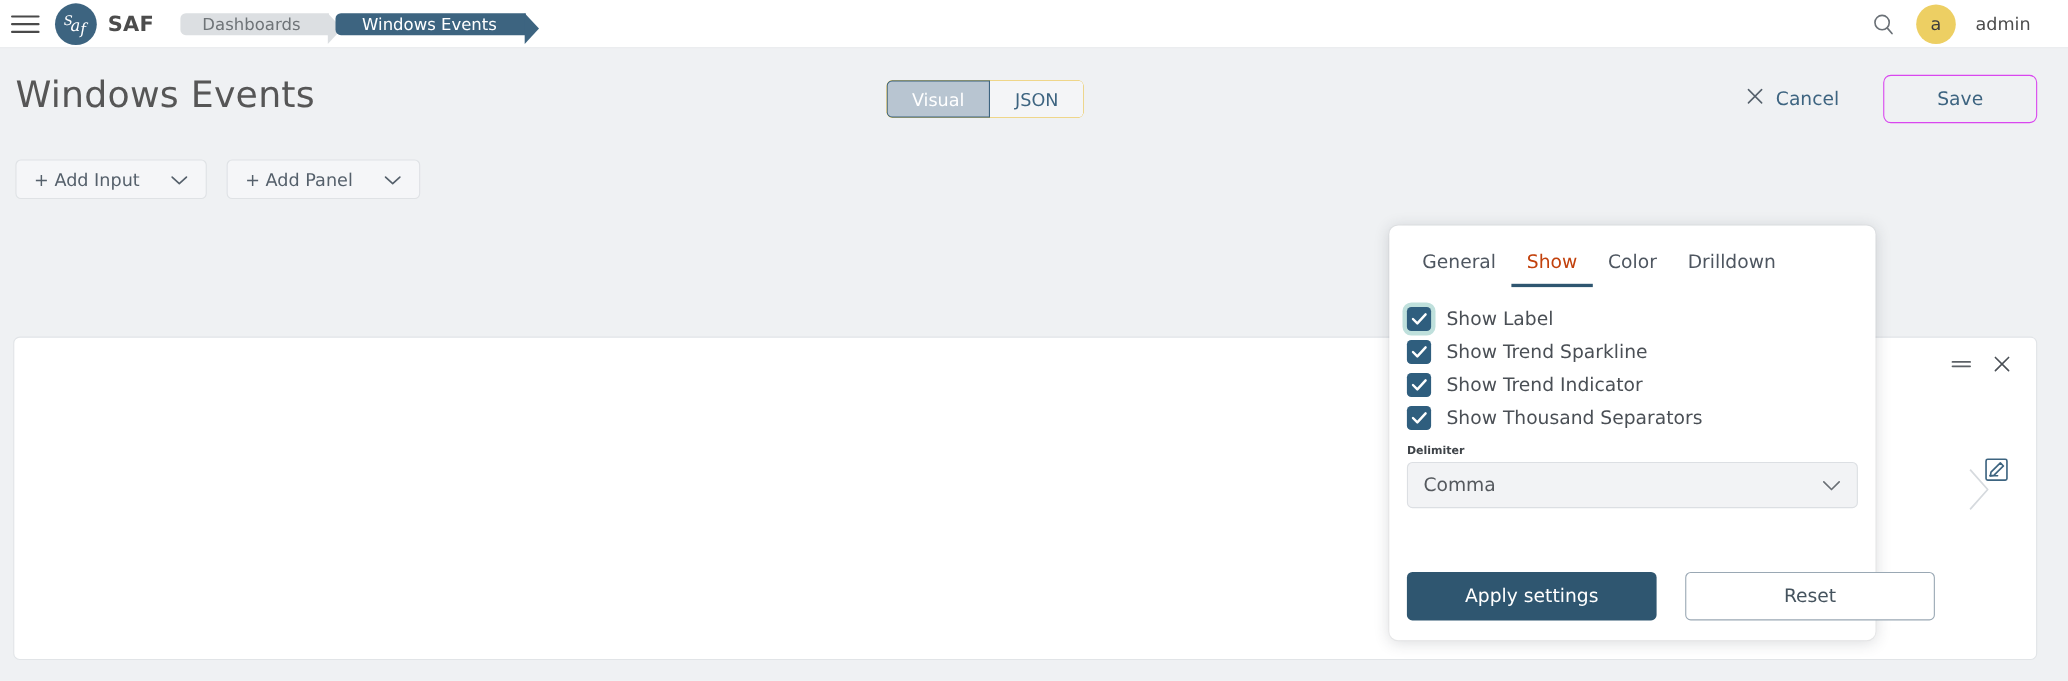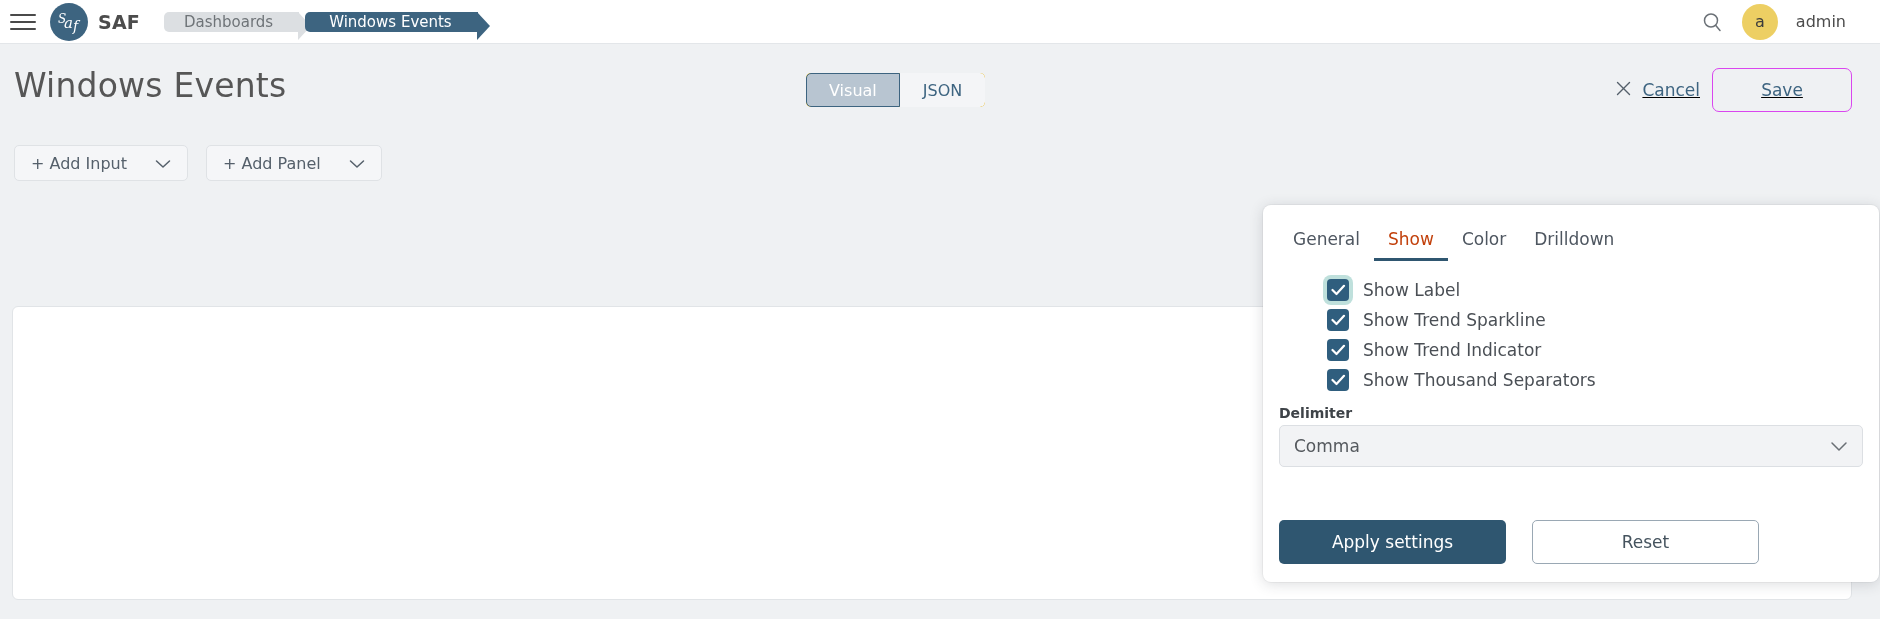--- a/index.html
+++ b/index.html
@@ -93,21 +93,21 @@
   .seg-btn.on {
     background: #b8c5d1; color: #ffffff; border: 1px solid #3d6480;
     border-radius: 5px 0 0 5px;
   }
   .seg-btn.off {
     background: #f4f5f7; color: #3d6480; border-radius: 0 5px 5px 0;
   }
 
   .header-actions {
     position: absolute; right: 28px; top: 68px;
-    display: flex; align-items: center; gap: 8px; text-decoration: underline;
+    display: flex; align-items: center; gap: 36px;
   }
   .cancel-btn {
     display: flex; align-items: center; gap: 10px;
     font-size: 17px; color: #3d6480; cursor: pointer;
     background: none; border: none; padding: 6px 4px;
     font-family: inherit;
   }
   .save-btn {
     width: 140px; height: 44px; border: 1px solid #d946ef; border-radius: 7px;
     background: #eff1f3; color: #3d6480; font-size: 17px; cursor: pointer;
@@ -143,49 +143,49 @@
     position: absolute; right: 24px; top: 108px; cursor: pointer;
   }
   .pointer-arrow {
     position: absolute; right: 62px; top: 118px;
     width: 0; height: 0;
   }
 
   
   .popup {
     position: absolute; left: 1263px; top: 205px;
-    width: 616px; height: 377px;
+    width: 442px; height: 377px;
     background: #ffffff; border-radius: 8px;
     box-shadow: 0 2px 14px rgba(40,50,60,.17), 0 0 0 1px rgba(0,0,0,.035);
     z-index: 20;
   }
   .popup-tabs {
     display: flex; gap: 0; padding: 18px 16px 0 16px;
   }
   .ptab {
     font-size: 17px; color: #4e5660; padding: 6px 14px 9px 14px;
     cursor: pointer; border-bottom: 3px solid transparent;
   }
   .ptab.active { color: #c2410c; font-weight: 500; border-bottom: 3px solid #2f5670; }
 
-  .checks { padding: 14px 0 0 16px; margin-left: 48px; }
+  .checks { padding: 14px 0 0 16px; }
   .check-row {
     display: flex; align-items: center; gap: 14px; height: 30px;
     cursor: pointer;
   }
   .cbox {
     width: 22px; height: 22px; border-radius: 4px; background: #2f5e7e;
     display: flex; align-items: center; justify-content: center;
     flex-shrink: 0;
   }
   .cbox.focused { box-shadow: 0 0 0 4px #bfe0dc; }
   .check-label { font-size: 17px; color: #4a4f55; }
 
   .field-label {
-    font-size: 14px; font-weight: bold; color: #3e4348;
+    font-size: 10px; font-weight: bold; color: #3e4348;
     margin: 10px 0 4px 16px;
   }
   .select-box {
     margin: 0 16px; height: 42px; background: #f2f3f5;
     border: 1px solid #dcdfe3; border-radius: 5px;
     display: flex; align-items: center; justify-content: space-between;
     padding: 0 14px 0 14px; cursor: pointer;
   }
   .select-value { font-size: 17px; color: #55595e; }
 

